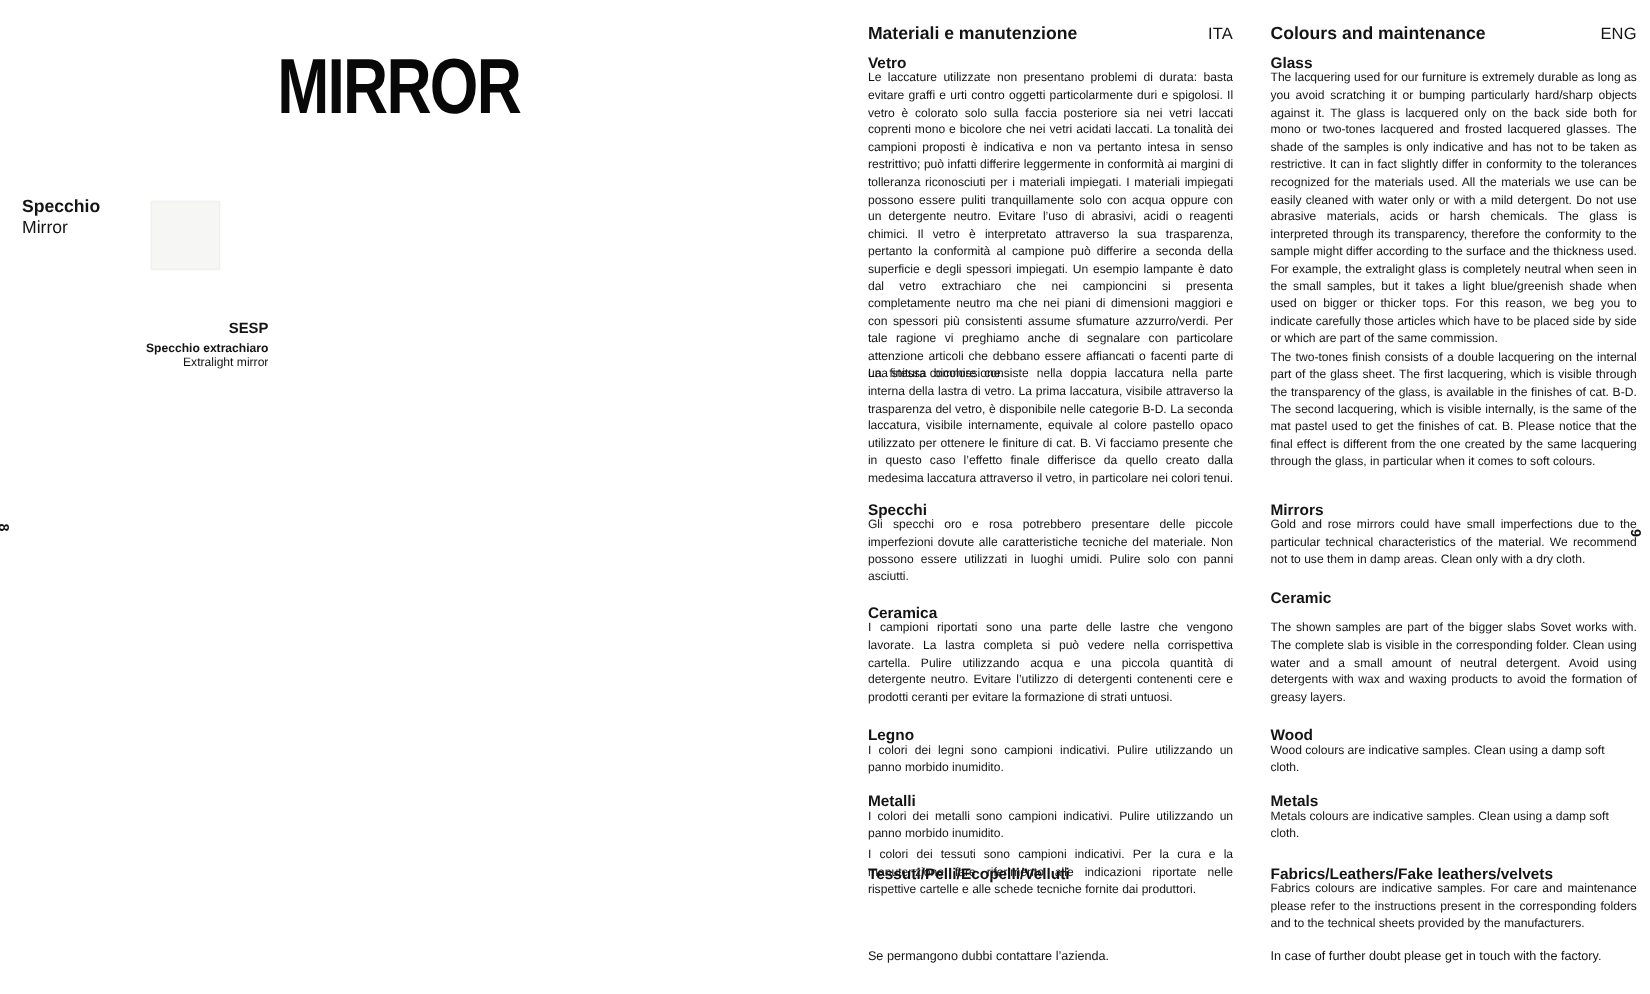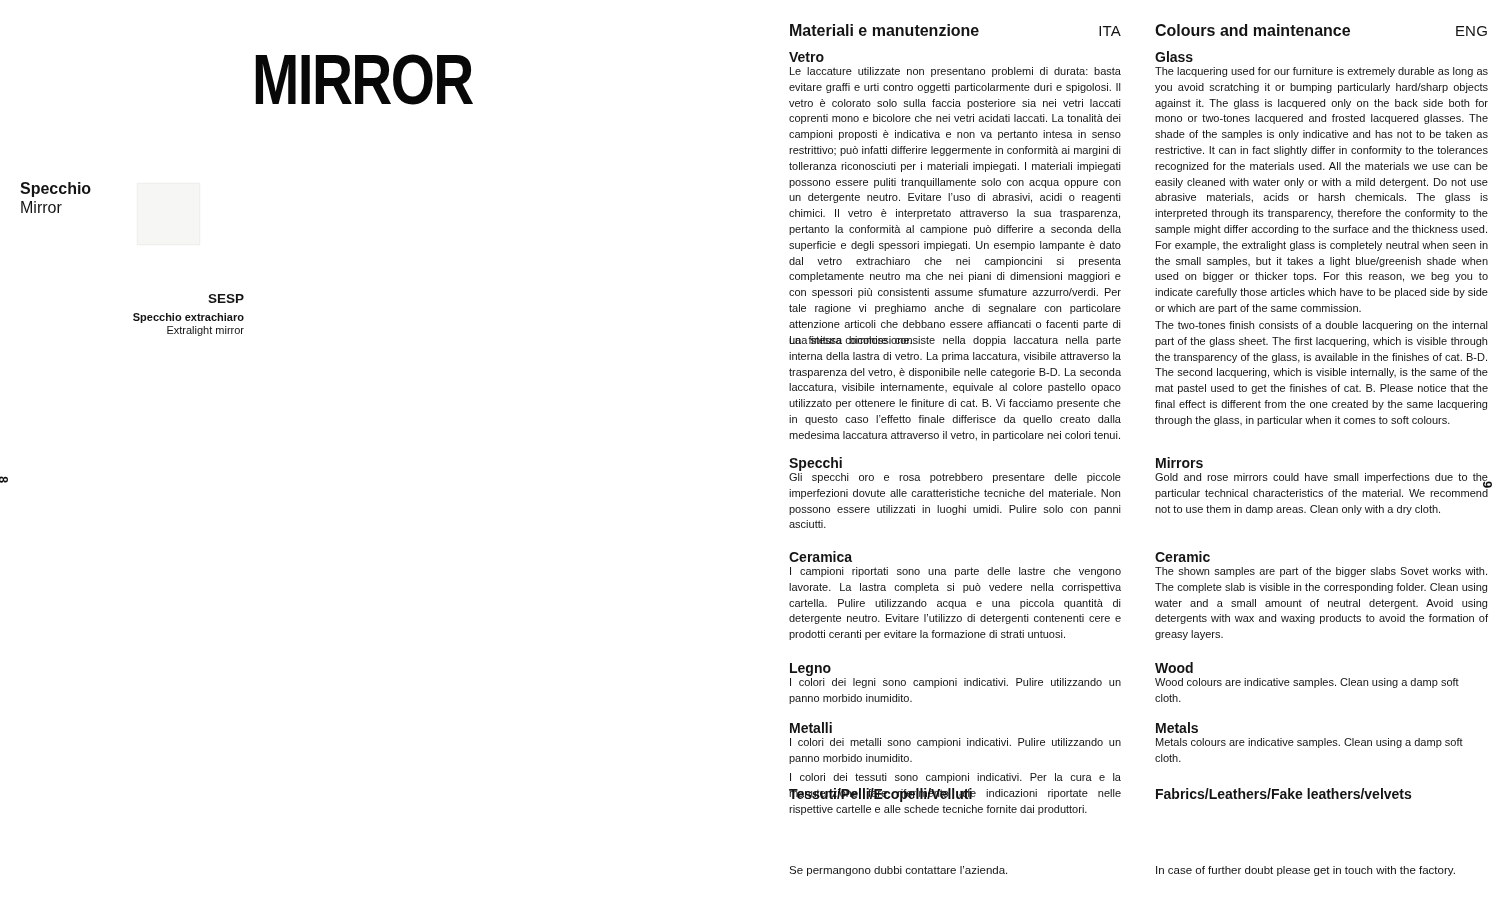--- a/index.html
+++ b/index.html
@@ -110,23 +110,24 @@
   <div class="col eng">
     <div class="col-header">
       <span class="col-title">Colours and maintenance</span>
       <span class="col-lang">ENG</span>
     </div>
     <h3 class="sec-h" style="top:50px">Glass</h3>
     <p class="sec-p" style="top:64px">The lacquering used for our furniture is extremely durable as long as you avoid scratching it or bumping particularly hard/sharp objects against it. The glass is lacquered only on the back side both for mono or two-tones lacquered and frosted lacquered glasses. The shade of the samples is only indicative and has not to be taken as restrictive. It can in fact slightly differ in conformity to the tolerances recognized for the materials used. All the materials we use can be easily cleaned with water only or with a mild detergent. Do not use abrasive materials, acids or harsh chemicals. The glass is interpreted through its transparency, therefore the conformity to the sample might differ according to the surface and the thickness used. For example, the extralight glass is completely neutral when seen in the small samples, but it takes a light blue/greenish shade when used on bigger or thicker tops. For this reason, we beg you to indicate carefully those articles which have to be placed side by side or which are part of the same commission.</p>
     <p class="sec-p" style="top:318px">The two-tones finish consists of a double lacquering on the internal part of the glass sheet. The first lacquering, which is visible through the transparency of the glass, is available in the finishes of cat. B-D. The second lacquering, which is visible internally, is the same of the mat pastel used to get the finishes of cat. B. Please notice that the final effect is different from the one created by the same lacquering through the glass, in particular when it comes to soft colours.</p>
     <h3 class="sec-h" style="top:456px">Mirrors</h3>
     <p class="sec-p" style="top:470px">Gold and rose mirrors could have small imperfections due to the particular technical characteristics of the material. We recommend not to use them in damp areas. Clean only with a dry cloth.</p>
-    <h3 class="sec-h" style="top:550px">Ceramic</h3>
+    <h3 class="sec-h" style="top:536px">Ceramic</h3>
     <p class="sec-p" style="top:564px">The shown samples are part of the bigger slabs Sovet works with. The complete slab is visible in the corresponding folder. Clean using water and a small amount of neutral detergent. Avoid using detergents with wax and waxing products to avoid the formation of greasy layers.</p>
     <h3 class="sec-h" style="top:661px">Wood</h3>
     <p class="sec-p last" style="top:675px">Wood colours are indicative samples. Clean using a damp soft cloth.</p>
     <h3 class="sec-h" style="top:721px">Metals</h3>
     <p class="sec-p last" style="top:735px">Metals colours are indicative samples. Clean using a damp soft cloth.</p>
     <h3 class="sec-h" style="top:787px">Fabrics/Leathers/Fake leathers/velvets</h3>
+    <p class="sec-p" style="top:801px">Fabrics colours are indicative samples. For care and maintenance please refer to the instructions present in the corresponding folders and to the technical sheets provided by the manufacturers.</p>
     <div class="col-footer" style="top:863px">In case of further doubt please get in touch with the factory.</div>
   </div>
 
 </div>
 
 </body></html>

